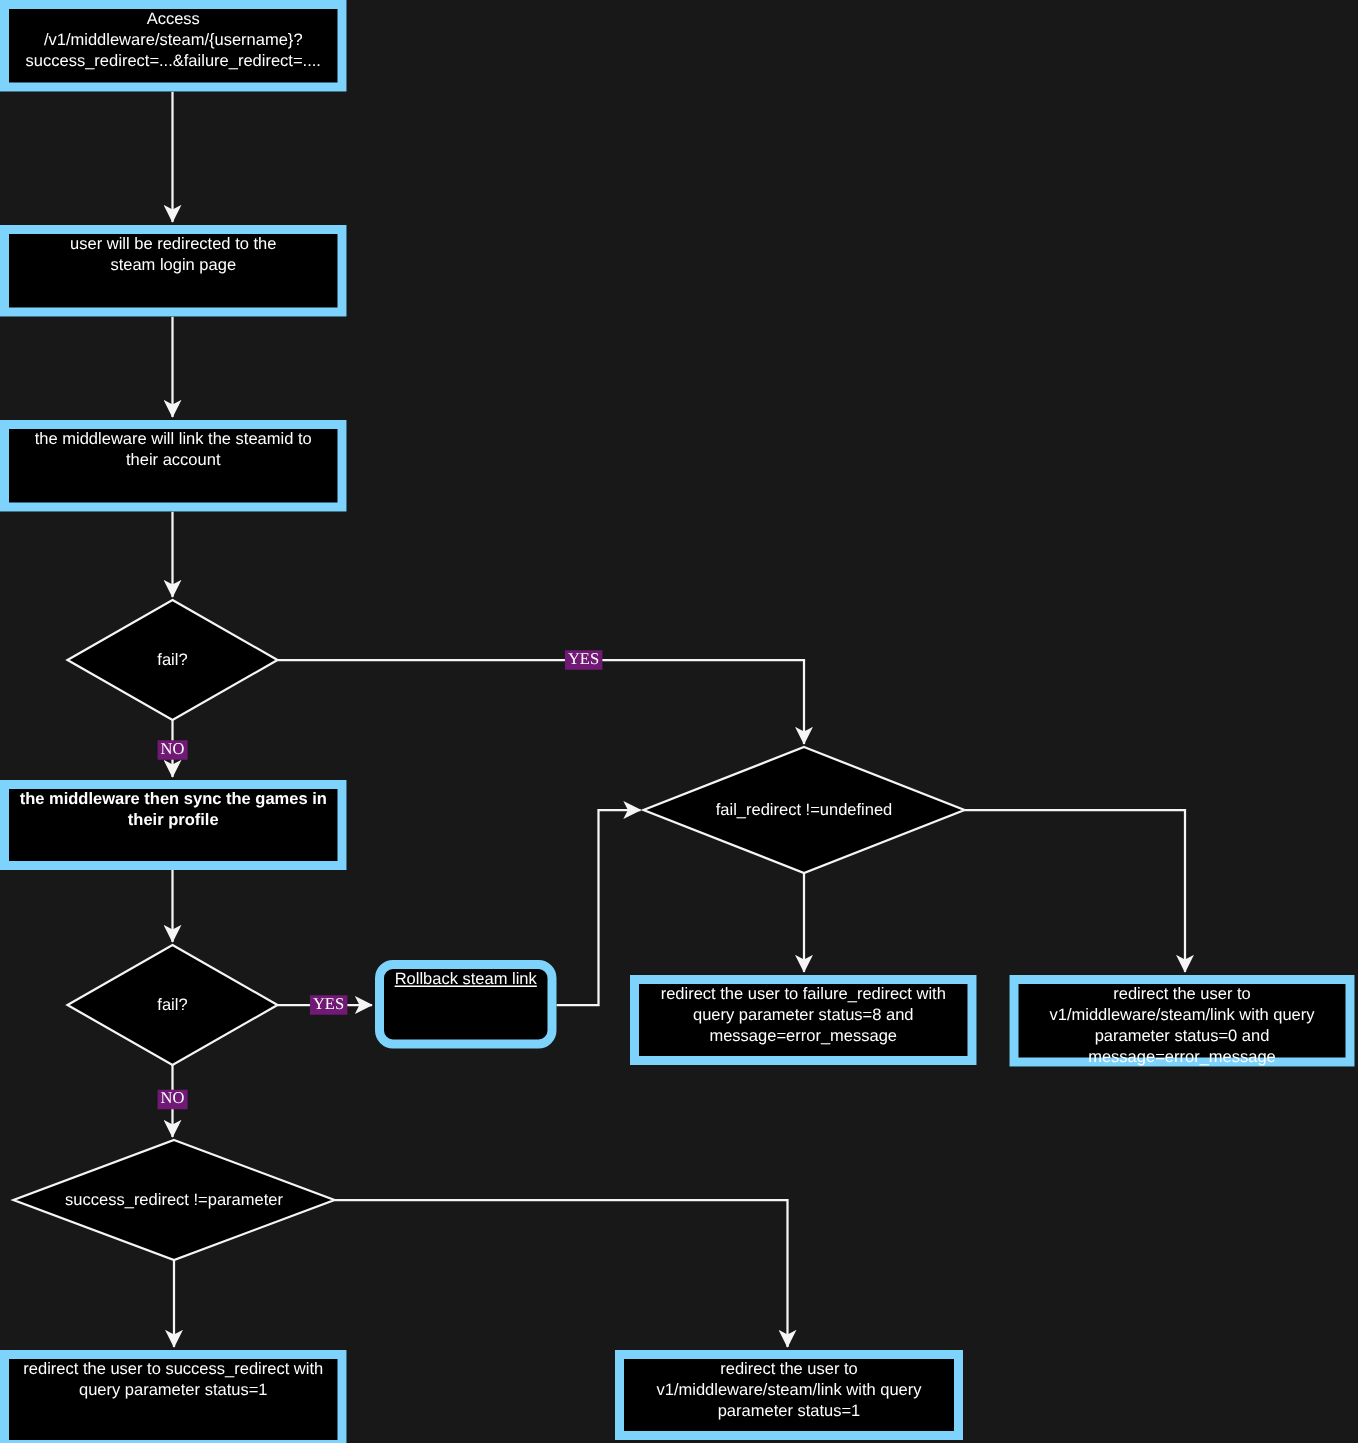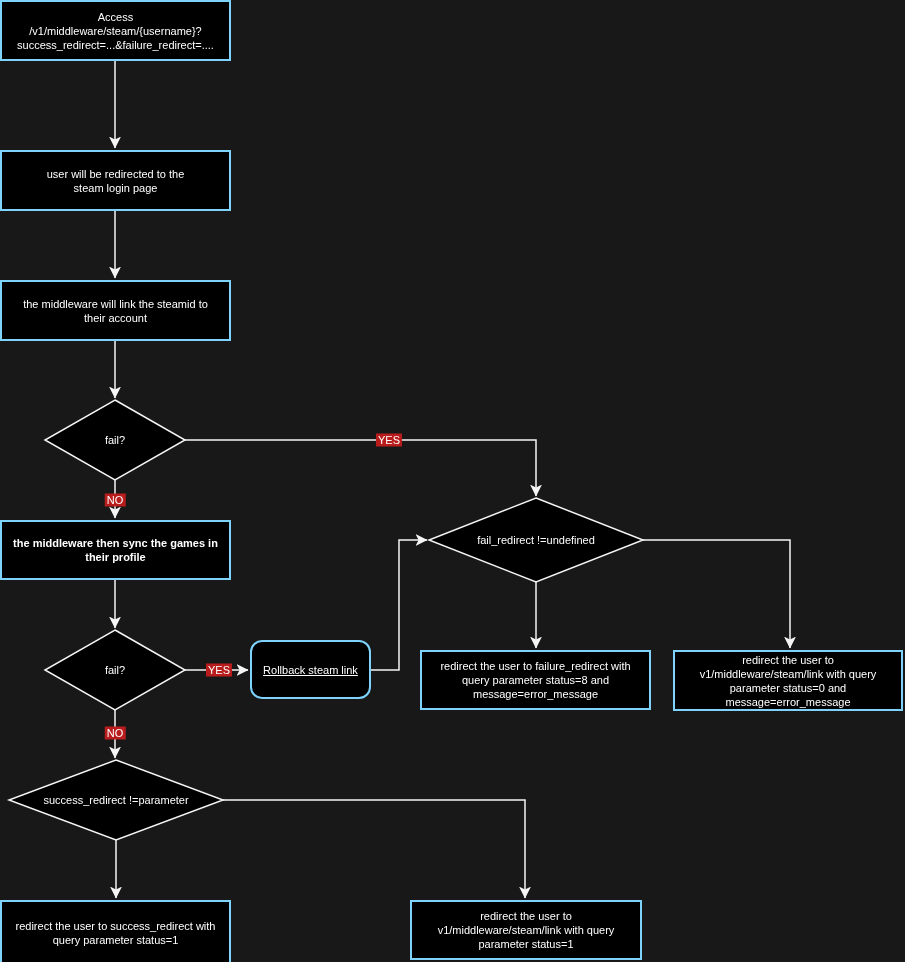--- a/index.html
+++ b/index.html
@@ -18,23 +18,23 @@
   }
   #edges {
     position: absolute;
     left: 0; top: 0;
     width: 905px; height: 962px;
   }
   .node {
     position: absolute;
     box-sizing: border-box;
     background: #000000;
-    border: 2px solid #7dd3fc;
+    border: 6px solid #7dd3fc;
     display: flex;
-    align-items: center;
+    align-items: flex-start;
     justify-content: center;
     text-align: center;
   }
   .node.rounded {
     border-radius: 12px;
     text-decoration: underline;
   }
   .node-label, .diamond-label {
     font-size: 11px;
     line-height: 14px;
@@ -43,26 +43,27 @@
     text-align: center;
   }
   .diamond-label {
     position: absolute;
     transform: translate(-50%, -50%);
     width: max-content;
   }
   .edge-label {
     position: absolute;
     transform: translate(-50%, -50%);
-    background: #b91c1c;
+    background: #701a75;
     color: #ffffff;
     font-size: 11px;
     line-height: 13px;
     padding: 0 2px;
     width: max-content;
+    font-family: Liberation Serif, serif;
   }
 </style>
 </head>
 <body>
 
 <div id="canvas">
 
   <svg id="edges" width="905" height="962" viewBox="0 0 905 962">
     <defs>
       <marker id="arrow" viewBox="0 0 11 11" markerWidth="12" markerHeight="12" refX="10.5" refY="5.5" orient="auto" markerUnits="userSpaceOnUse">

